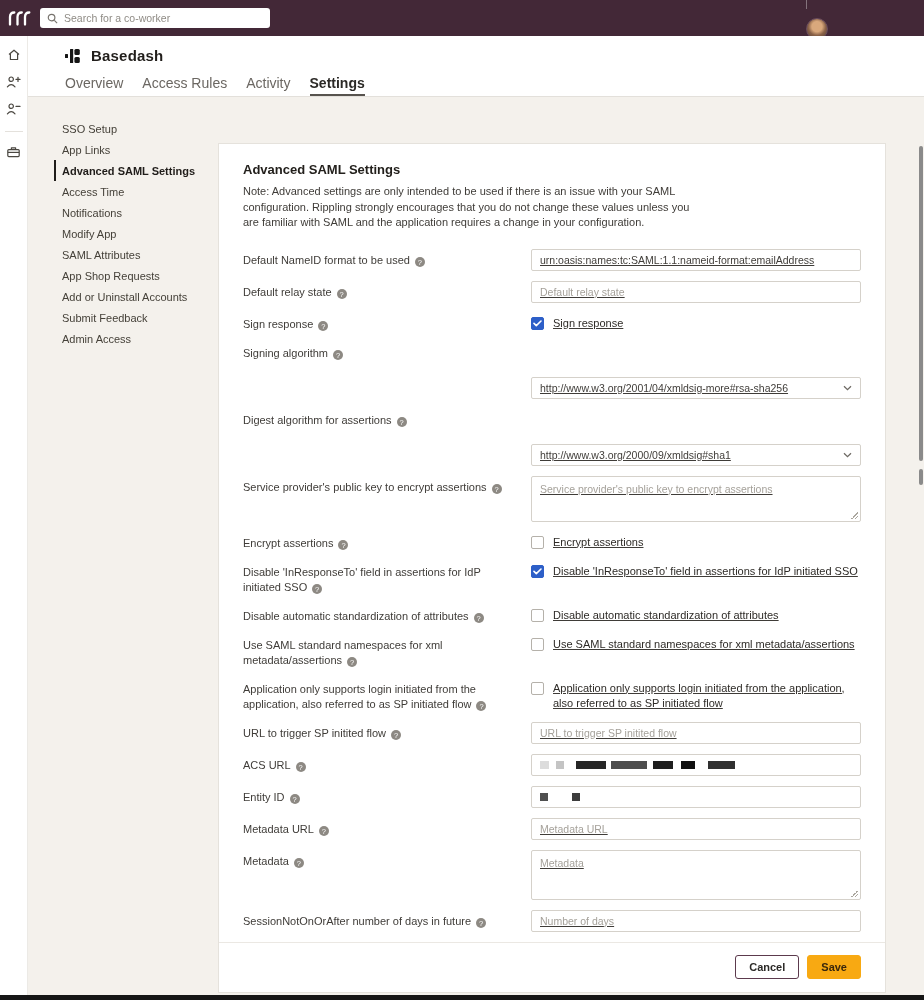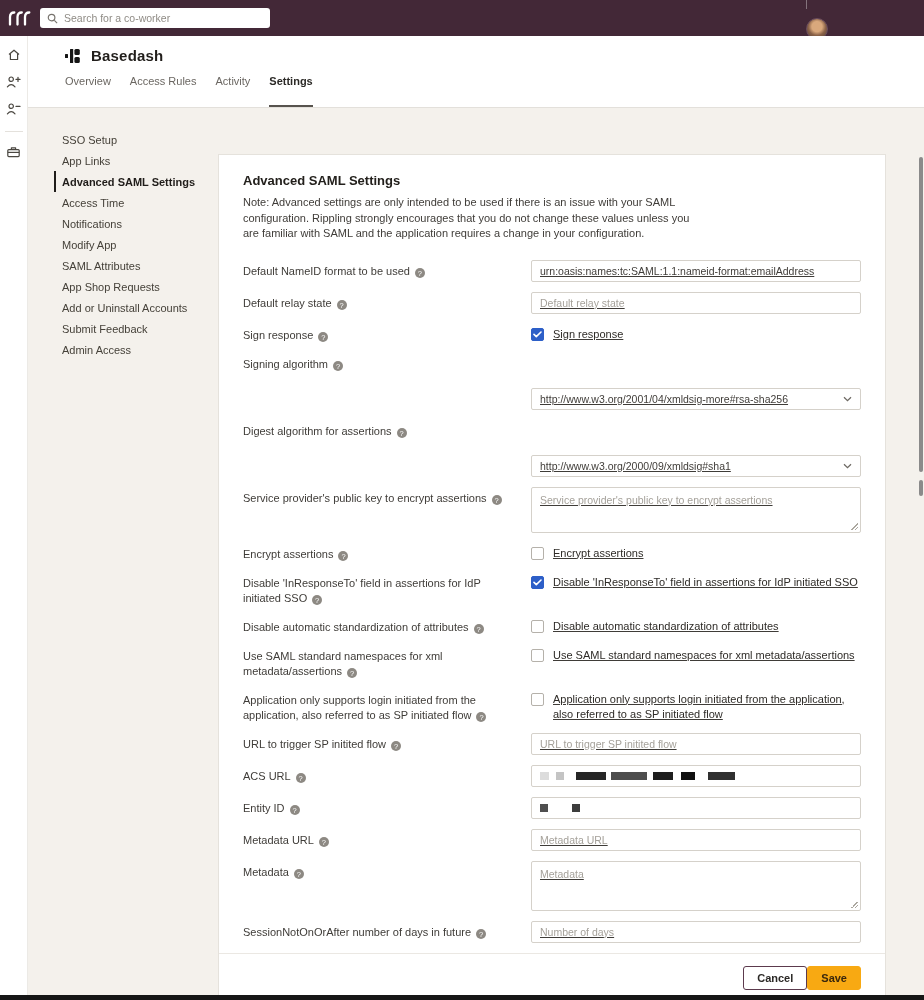--- a/index.html
+++ b/index.html
@@ -29,21 +29,21 @@
   .app-shell{display:flex; height:967px;}
   .rail{width:28px; background:#fff; border-right:1px solid #ECEAE6; display:flex; flex-direction:column; align-items:center; padding-top:11px; flex-shrink:0;}
   .rail-icon{width:16px; height:16px; display:flex; align-items:center; justify-content:center; margin-bottom:11px; color:#4A4741;}
   .rail-div{width:18px; border-top:1px solid #E4E1DC; margin:3px 0 12px;}
 
   .main{flex:1; display:flex; flex-direction:column; min-width:0;}
   .app-header{background:#fff; padding:11px 0 0 37px; border-bottom:1px solid #E3E0DB;}
   .app-title-row{display:flex; align-items:center; gap:10px;}
   .app-name{font-size:15px; font-weight:700; color:#211E1B; letter-spacing:.2px;}
   .tabs{display:flex; gap:19px; margin-top:11px;}
-  .tab{font-size:11px; color:#6B6762; padding-bottom:18px; border-bottom:2px solid transparent; cursor:pointer;}
+  .tab{font-size:14px; color:#6B6762; padding-bottom:3px; border-bottom:2px solid transparent; cursor:pointer;}
   .tab.active{color:#2B2926; font-weight:700; border-bottom-color:#57534E;}
 
   .body-area{flex:1; background:#F4F1EC; display:flex; position:relative; overflow:hidden;}
   .settings-nav{width:190px; flex-shrink:0; padding:21px 0 0 34px;}
   .nav-item{font-size:11px; color:#454139; line-height:12px; padding:4.5px 0 4.5px 6px; border-left:2px solid transparent; margin-left:-8px; cursor:pointer; white-space:nowrap;}
   .nav-item.active{font-weight:700; color:#201D1A; border-left-color:#201D1A;}
 
   
   .card{width:668px; background:#fff; border:1px solid #E5E2DC; margin-top:46px; align-self:flex-start;}
   .card-inner{padding:18px 24px 0;}
@@ -60,21 +60,21 @@
   .ctl-textarea{border:1px solid #D5D1CA; border-radius:2px; background:#fff; padding:6px 8px; font-size:10.5px; position:relative; cursor:text;}
   .ctl-textarea::after{content:""; position:absolute; right:2px; bottom:2px; width:7px; height:7px;
     background:linear-gradient(135deg, transparent 0 50%, #ABA79F 50% 58%, transparent 58% 72%, #ABA79F 72% 80%, transparent 80%);}
   .ctl-check{display:flex; gap:9px; margin-top:3px;}
   .cb{width:13px; height:13px; border:1px solid #B5B1AA; border-radius:2px; background:#fff; flex-shrink:0; margin-top:1px; display:flex; align-items:center; justify-content:center; cursor:pointer;}
   .cb.checked{background:var(--check-bg); border-color:var(--check-bg);}
   .cb-text{font-size:11px; line-height:15px; color:#2E2B27;}
   .redacted{display:flex; align-items:center; height:100%;}
   .rblock{height:8px; display:inline-block;}
 
-  .card-footer{margin-top:8px; border-top:1px solid #EBE8E3; padding:12px 24px 13px; display:flex; justify-content:flex-end; }
+  .card-footer{margin-top:8px; border-top:1px solid #EBE8E3; padding:12px 24px 13px; display:flex; justify-content:flex-end; gap:8px;}
   .btn{height:24px; padding:0 13px; border-radius:3px; font-size:11px; font-family:"Liberation Sans",sans-serif; cursor:pointer;}
   .btn-cancel{background:#fff; border:1px solid #5C3A4D; color:#2B2926; font-weight:600;}
   .btn-save{background:var(--save-bg); border:1px solid var(--save-bg); color:var(--save-text); font-weight:700;}
 
   
   .vthumb{position:absolute; right:1px; width:4px; border-radius:2px; background:#8A8A8A;}
   .vthumb.big{top:49px; height:315px;}
   .vthumb.small{top:372px; height:16px;}
   .bottom-strip{position:absolute; left:0; bottom:0; width:924px; height:5px; background:#161616;}
   svg{display:block;}

